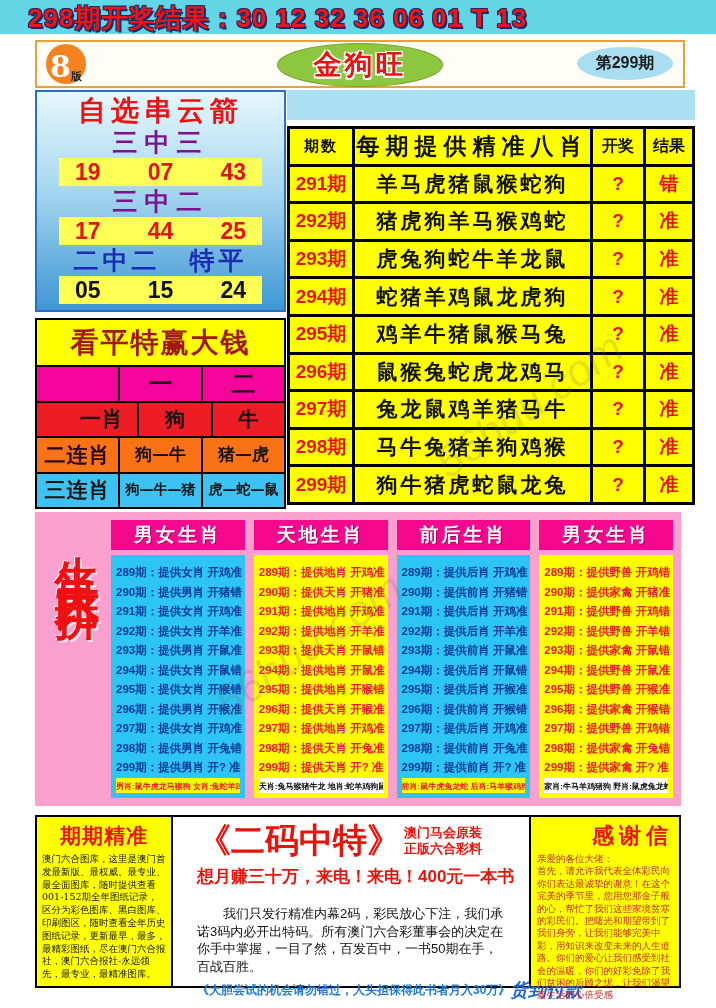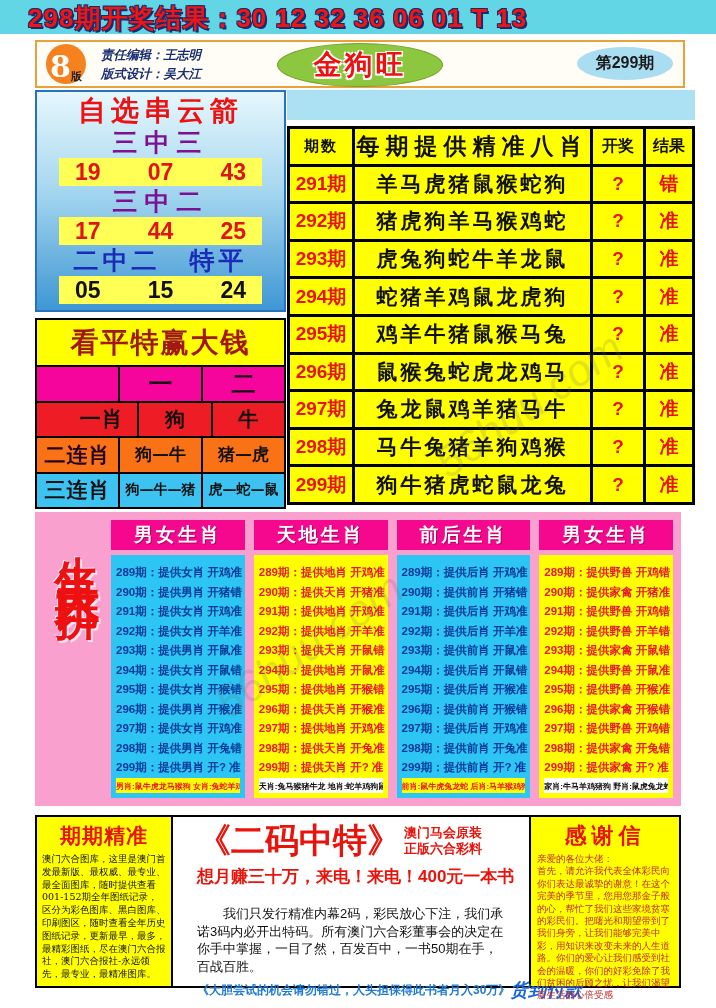--- a/index.html
+++ b/index.html
@@ -102,45 +102,41 @@
   .bt-center{flex:1;padding:1px 24px 2px;border-right:2px solid #000;display:flex;flex-direction:column;min-width:0;}
   .erma-titlebar{display:flex;align-items:center;}
   .erma-title{font-size:34px;font-weight:900;color:#e8140c;white-space:nowrap;letter-spacing:0px;}
   .erma-tag{margin-left:3px;font-size:13px;font-weight:900;color:#e8140c;line-height:16px;white-space:nowrap;}
   .erma-hot{font-size:17px;font-weight:900;color:#e8140c;white-space:nowrap;margin-top:1px;}
   .erma-body{font-size:13px;font-weight:normal;color:#111;line-height:17.5px;text-indent:2em;margin-top:17px;}
   .erma-note{display:flex;justify-content:space-between;align-items:center;margin-top:3px;}
   .erma-note .n{font-size:12px;font-weight:bold;color:#1e7ad4;white-space:nowrap;}
   .erma-cod{font-size:18px;font-weight:900;color:#1a66d6;font-style:italic;white-space:nowrap;}
   .bt-right{width:148px;background:#ffff00;padding:2px 6px;box-sizing:border-box;}
-  .thanks-title{font-size:22px;font-weight:900;color:#e8140c;text-align:center;letter-spacing:5px;margin:2px 0 2px;}
+  .thanks-title{font-size:22px;font-weight:900;color:#e8140c;text-align:right;letter-spacing:5px;margin:2px 0 2px;}
   .thanks-body{font-size:9.5px;line-height:12.4px;color:#c02a2a;font-family:"DejaVu Serif",serif;}
 
   
   .wm{position:absolute;color:rgba(110,110,110,0.20);font-size:44px;font-style:italic;
         transform:rotate(-35deg);pointer-events:none;white-space:nowrap;}
   .wm1{left:420px;top:380px;} .wm2{left:200px;top:620px;}
 </style>
 </head>
 <body>
 
 <div class="page">
 
   <div class="top-banner">
     <span class="tb-text">298期开奖结果：30 12 32 36 06 01 T 13</span>
   </div>
 
   <div class="masthead">
     <div class="edition">
       <span class="num">8</span>
       <span class="suffix">版</span>
-    </div>
-    <div class="credits">
-      <div>责任编辑：王志明</div>
-      <div>版式设计：吴大江</div>
     </div>
     <div class="paper-title">
       <span>金狗旺</span>
     </div>
     <div class="issue-badge">第299期</div>
   </div>
 
   <div class="cyj">
     <div class="cyj-title">自选串云箭</div>
     <div class="cyj-label">三中三</div>

